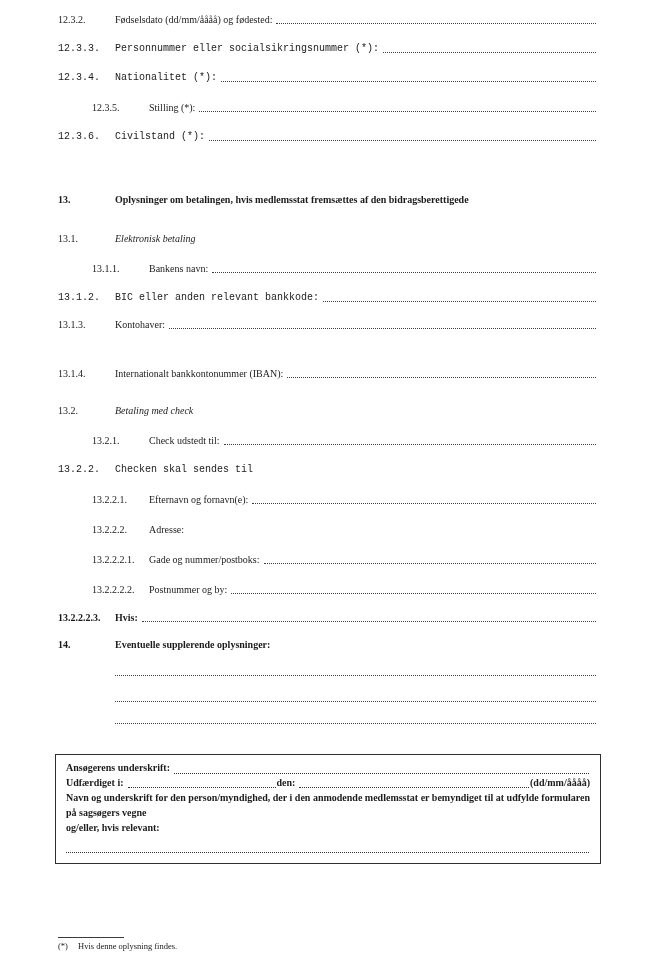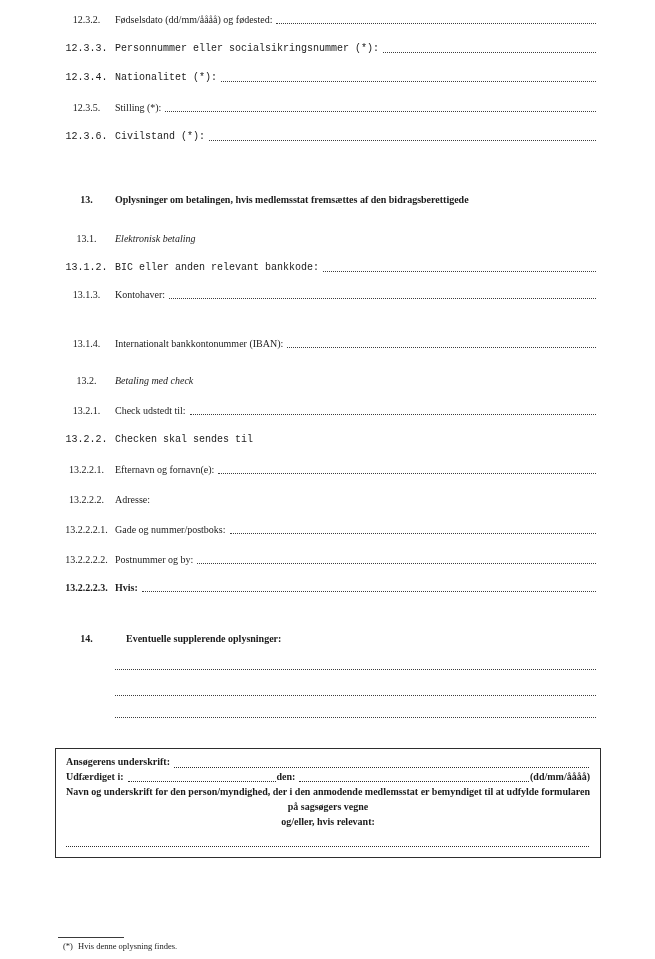--- a/index.html
+++ b/index.html
@@ -6,41 +6,40 @@
   .page{
     position:relative;
     width:655px;height:959px;
     background:#ffffff;
     box-sizing:border-box;
     padding:13px 58px 0 58px;
     font-family:"Liberation Serif","DejaVu Serif",serif;
     font-size:10px;
     color:#1b1b1b;
     overflow:hidden;
-    text-align:center;
   }
   .row{display:flex;align-items:flex-end;line-height:13px;}
   .num{flex:0 0 57px;white-space:nowrap;}
   .label{white-space:nowrap;}
   .bold .label,.bold .num{font-weight:bold;}
   .italic .label{font-style:italic;}
   .leader{
     flex:1 1 auto;
     border-bottom:1.5px dotted #3d3d3d;
     margin:0 1px 2px 4px;
     height:10px;
   }
   .leader.fixed1{flex:0 0 148px;}
   .dotline{margin-left:57px;}
   .dotline .leader{margin-left:0;}
   
   .mt9{margin-top:9px;}   .mt13{margin-top:13px;} .mt14{margin-top:14px;}
-  .mt15{margin-top:15px;font-weight:bold;} .mt16{margin-top:16px;font-family:Liberation Mono, monospace;} .mt17{margin-top:17px;}
+  .mt15{margin-top:15px;font-weight:bold;} .mt16{margin-top:16px;font-family:Liberation Mono, monospace;} .mt17{margin-top:17px;margin-left:34px;}
   .mt18{margin-top:36px;} .mt24{margin-top:24px;} .mt26{margin-top:26px;}
-  .mt30{margin-top:38px;gap:11px;} .mt50{margin-top:50px;}
+  .mt30{margin-top:14px;} .mt50{margin-top:50px;}
   
   .sig-box{
     margin:28px -4px 0 -3px;
     border:1.6px solid #2e2e2e;
     padding:6px 10px 8px 10px;
     font-weight:bold;
     line-height:14.5px;
   }
   .box-row{display:flex;align-items:flex-end;line-height:14.5px;}
   .box-row .blabel{white-space:nowrap;}
@@ -85,20 +84,25 @@
   </div>
 
   <div class="row bold mt50">
     <span class="num">13.</span>
     <span class="label">Oplysninger om betalingen, hvis medlemsstat fremsættes af den bidragsberettigede</span>
   </div>
 
   <div class="row italic mt26">
     <span class="num">13.1.</span>
     <span class="label">Elektronisk betaling</span>
+  </div>
+  <div class="row mt17">
+    <span class="num">13.1.1.</span>
+    <span class="label">Bankens navn:</span>
+    <span class="leader"></span>
   </div>
   <div class="row mt16">
     <span class="num">13.1.2.</span>
     <span class="label">BIC eller anden relevant bankkode:</span>
     <span class="leader"></span>
   </div>
   <div class="row mt14">
     <span class="num">13.1.3.</span>
     <span class="label">Kontohaver:</span>
     <span class="leader"></span>

